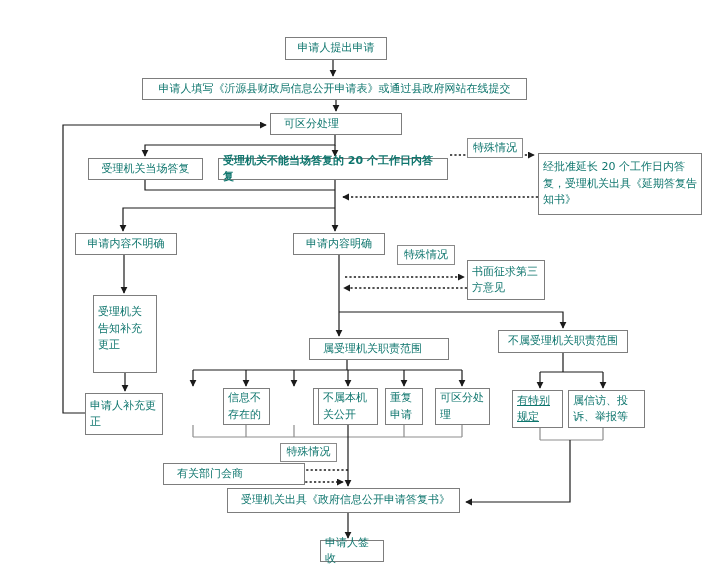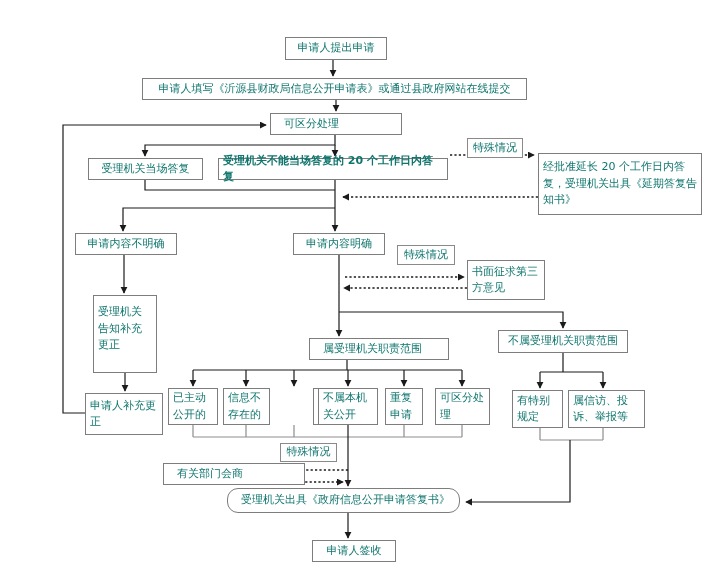--- a/index.html
+++ b/index.html
@@ -104,37 +104,36 @@
   <div class="node" style="left:467px;top:260px;width:78px;height:40px;">书面征求第三方意见</div>
 
   <div class="node" style="left:93px;top:295px;width:64px;height:78px;align-items:flex-start;padding-top:8px;">受理机关告知补充更正</div>
 
   <div class="node" style="left:85px;top:393px;width:78px;height:42px;">申请人补充更正</div>
 
   <div class="node jl" style="left:277px;top:338px;width:140px;height:22px;margin-left:32px;">属受理机关职责范围</div>
 
   <div class="node" style="left:498px;top:330px;width:130px;height:23px;">不属受理机关职责范围</div>
 
-  <div class="node" style="left:168px;top:388px;width:50px;height:37px;">已主动公开的</div>
 
   <div class="node" style="left:223px;top:388px;width:47px;height:37px;">信息不存在的</div>
 
   <div class="node" style="left:275px;top:388px;width:44px;height:37px;margin-left:38px;">可以公开</div>
 
   <div class="node" style="left:318px;top:388px;width:60px;height:37px;">不属本机关公开</div>
 
   <div class="node" style="left:385px;top:388px;width:38px;height:37px;">重复申请</div>
 
   <div class="node" style="left:435px;top:388px;width:55px;height:37px;">可区分处理</div>
 
-  <div class="node" style="left:512px;top:390px;width:51px;height:38px;">有特别规定</div>
+  <div class="node" style="left:512px;top:390px;width:51px;height:38px;text-decoration:underline;">有特别规定</div>
 
   <div class="node" style="left:568px;top:390px;width:77px;height:38px;">属信访、投诉、举报等</div>
 
   <div class="node lab" style="left:280px;top:443px;width:57px;height:19px;">特殊情况</div>
 
   <div class="node jl" style="left:128px;top:463px;width:142px;height:22px;margin-left:35px;">有关部门会商</div>
 
-  <div class="node jl" style="left:227px;top:488px;width:233px;height:25px;border-radius:11px;">受理机关出具《政府信息公开申请答复书》</div>
+  <div class="node jl" style="left:227px;top:488px;width:233px;height:25px;">受理机关出具《政府信息公开申请答复书》</div>
 
-  <div class="node" style="left:312px;top:540px;width:84px;height:22px;">申请人签收</div>
+  <div class="node" style="left:320px;top:540px;width:64px;height:22px;">申请人签收</div>
 
 </div>
 
 </body></html>

